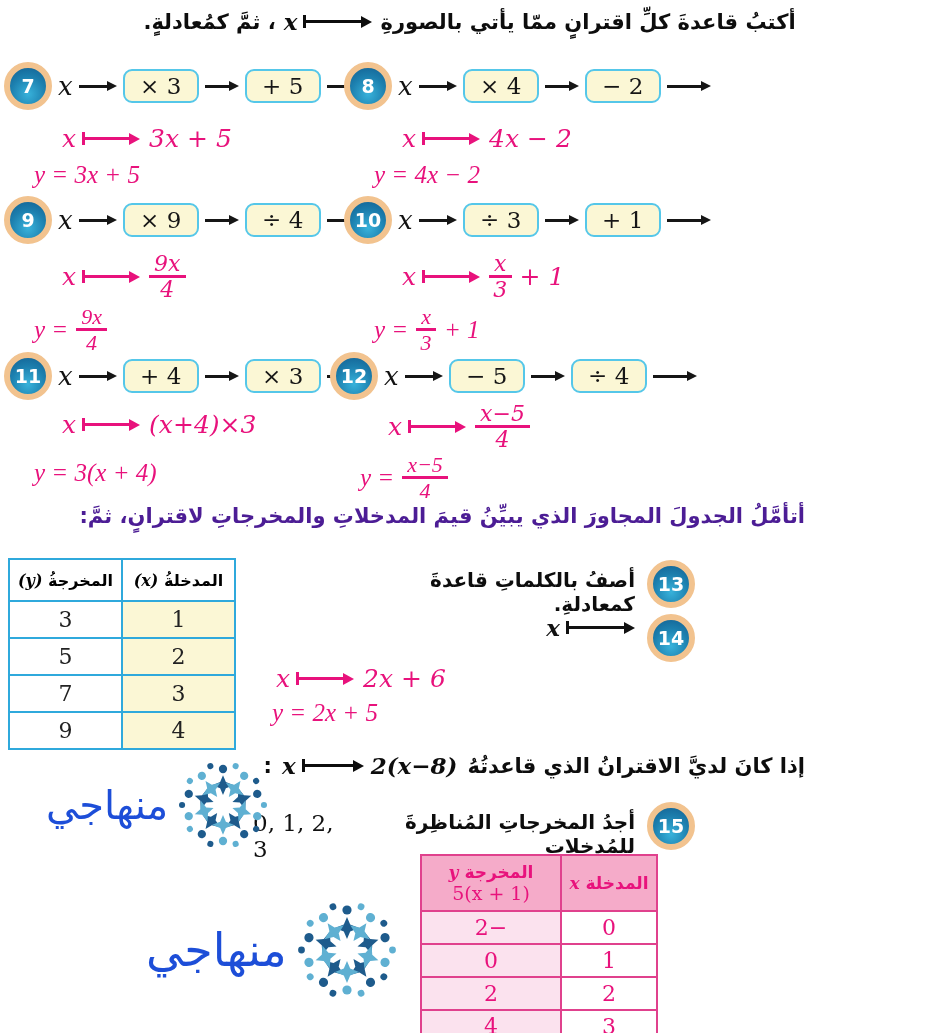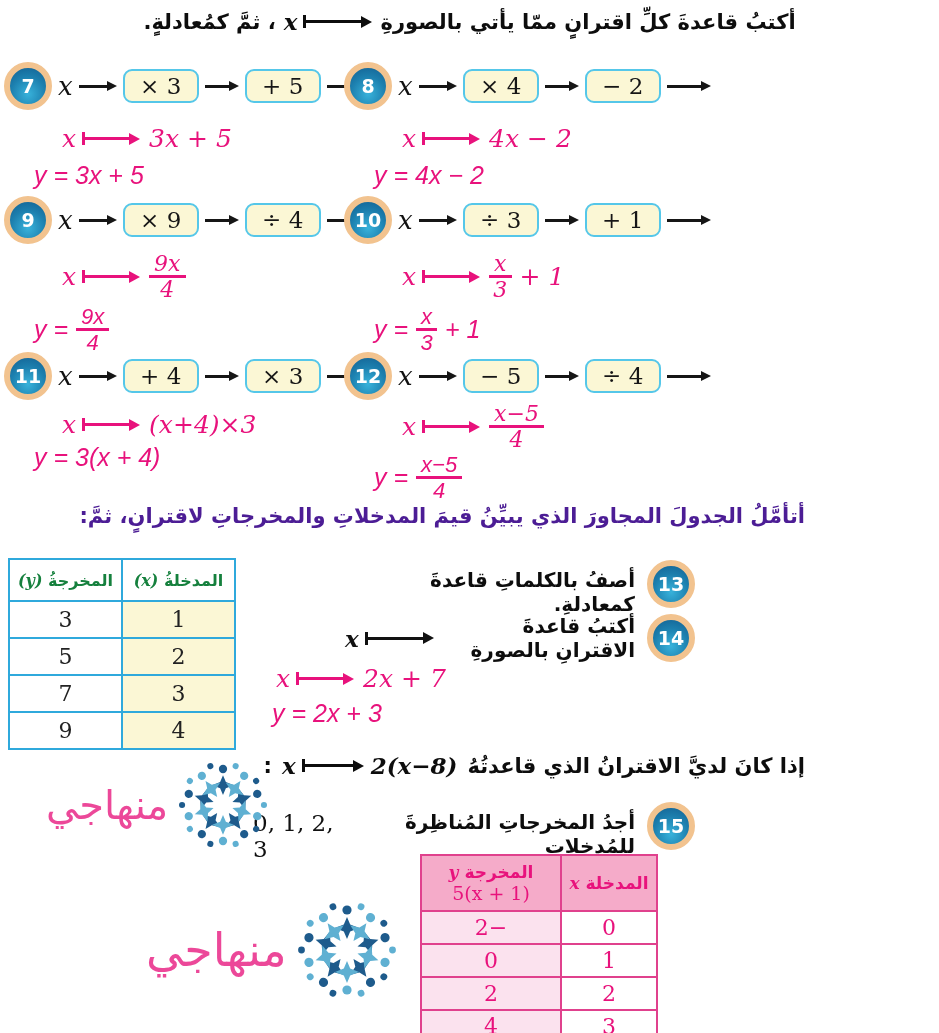--- a/index.html
+++ b/index.html
@@ -35,33 +35,33 @@
 
   .prob{position:absolute;width:338px;}
   .machine{display:flex;align-items:center;gap:6px;}
   .mvar{font-size:26px;}
   .opbox{min-width:56px;padding:2px 8px;background:#FBF7D5;border:2px solid #55C7E9;border-radius:9px;
          font-family:"DejaVu Serif",serif;font-size:23px;text-align:center;direction:ltr;color:#161616;}
   .ans{padding-left:58px;}
   .mapline{display:flex;align-items:center;font-family:"DejaVu Serif",serif;font-style:italic;
            font-size:25px;direction:ltr;}
   .mapline .rhs{margin-left:9px;}
-  .eqline{display:flex;align-items:center;gap:8px;font-family:Liberation Sans, sans-serif;font-style:italic;
+  .eqline{display:flex;align-items:center;gap:8px;font-family:Liberation Serif, serif;font-style:italic;
           font-size:25px;direction:ltr;margin-left:-28px;text-align:right;}
   .frac{display:inline-flex;flex-direction:column;align-items:center;font-size:22px;line-height:1.05;}
   .frac .fn{padding:0 5px;border-bottom:3px solid currentColor;}
   .tail{margin-left:8px;}
 
   #io-heading{position:absolute;top:504px;right:134px;direction:rtl;font-size:21px;font-weight:bold;
               white-space:nowrap;color:#4c1d95;}
 
   table{border-collapse:collapse;}
   .io-table{position:absolute;left:8px;top:558px;direction:rtl;background:#fff;}
   .io-table th,.io-table td{border:2px solid #2FA9DC;text-align:center;}
-  .io-table th{width:109px;height:38px;font-size:16px;font-weight:bold;color:#15803d;background:#fff;}
+  .io-table th{width:109px;height:38px;font-size:16px;font-weight:bold;color:#000000;background:#fff;}
   .io-table td{height:33px;font-family:"DejaVu Serif",serif;font-size:22px;color:#222;}
   .io-table td.in{background:#FBF7D5;}
 
   .qrow{position:absolute;display:flex;direction:rtl;align-items:flex-start;gap:12px;}
   .qtext{font-weight:bold;font-size:20px;color:#0d0d0d;padding-top:8px;}
   #q13{top:560px;left:373px;width:322px;}
   #q13-ans{position:absolute;left:238px;top:556px;width:140px;direction:rtl;text-align:right;
            font-size:18px;font-weight:bold;line-height:1.55;}
   #q14{top:614px;left:345px;width:350px;}
   .q14line1{display:flex;direction:rtl;align-items:center;gap:8px;}
@@ -80,21 +80,21 @@
   .ans-table{position:absolute;left:420px;top:854px;direction:rtl;background:#fff;}
   .ans-table th,.ans-table td{border:2px solid #E0418D;text-align:center;color:#E8127C;}
   .ans-table th{background:#F5ABC9;font-size:17px;font-weight:bold;height:52px;}
   .ans-table th.in-col{width:92px;}
   .ans-table th.out-col{width:136px;}
   .ans-table td{height:29px;font-family:"DejaVu Serif",serif;font-size:22px;}
   .ans-table td.out{background:#FBE2EE;}
   .rule2{font-size:19px;font-weight:normal;}
 
   .logo{position:absolute;display:flex;align-items:center;gap:10px;}
-  .logo-text{color:#ec4899;font-weight:500;}
+  .logo-text{color:#1d4ed8;font-weight:500;}
   #logo1{left:46px;top:760px;} #logo1 .logo-text{font-size:40px;}
   #logo2{left:146px;top:900px;} #logo2 .logo-text{font-size:46px;}
 </style>
 </head>
 <body>
 
 <div class="page">
 
   <div id="instruction">
     <span class="ar">أكتبُ قاعدةَ كلِّ اقترانٍ ممّا يأتي بالصورةِ</span>
@@ -283,25 +283,25 @@
     <div class="ans pink">
       <div class="mapline" style="margin-top:10px;">
         <span class="sym">x</span>
         <span class="mapsto">
             <span class="mt-bar"></span>
             <span class="mt-shaft"></span>
             <span class="mt-head"></span>
           </span>
         <span class="rhs">(x+4)×3</span>
       </div>
-      <div class="eqline" style="margin-top:4px;">y = 3(x + 4)</div>
-    </div>
-  </div>
-
-  <div class="prob" style="left:344px;top:352px;">
+      <div class="eqline" style="margin-top:20px;">y = 3(x + 4)</div>
+    </div>
+  </div>
+
+  <div class="prob" style="left:330px;top:352px;">
     <div class="machine">
       <div class="badge">12</div>
       <span class="sym mvar">x</span>
       <span class="flow">
           <span class="fl-shaft s1"></span>
           <span class="fl-head"></span>
         </span>
       <span class="opbox">− 5</span>
       <span class="flow">
           <span class="fl-shaft s2"></span>
@@ -365,43 +365,42 @@
 
   <div class="qrow" id="q13">
     <div class="badge">13</div>
     <div class="qtext ar">أصفُ بالكلماتِ قاعدةَ كمعادلةِ.</div>
   </div>
 
   <div class="qrow" id="q14">
     <div class="badge">14</div>
     <div>
       <div class="q14line1">
-        <span class="qtext ar" style="padding-top:0;">أكتبُ قاعدةَ الاقترانِ بالصورةِ</span>
         <span class="rule-block">
           <span class="sym bold" style="font-size:23px;">x</span>
           <span class="mapsto w55">
               <span class="mt-bar"></span>
               <span class="mt-shaft"></span>
               <span class="mt-head"></span>
             </span>
         </span>
       </div>
     </div>
   </div>
   <div id="q14-ans" class="pink">
     <div class="mapline">
       <span class="sym">x</span>
       <span class="mapsto">
           <span class="mt-bar"></span>
           <span class="mt-shaft"></span>
           <span class="mt-head"></span>
         </span>
-      <span class="rhs">2x + 7</span>
-    </div>
-    <div class="eqline">y = 2x + 3</div>
+      <span class="rhs">2x + 6</span>
+    </div>
+    <div class="eqline">y = 2x + 5</div>
   </div>
 
   <div id="q15-intro">
     <span class="ar">إذا كانَ لديَّ الاقترانُ الذي قاعدتُهُ</span>
     <span class="rule-block">
       <span class="sym bold">x</span>
       <span class="mapsto w48">
           <span class="mt-bar"></span>
           <span class="mt-shaft"></span>
           <span class="mt-head"></span>

